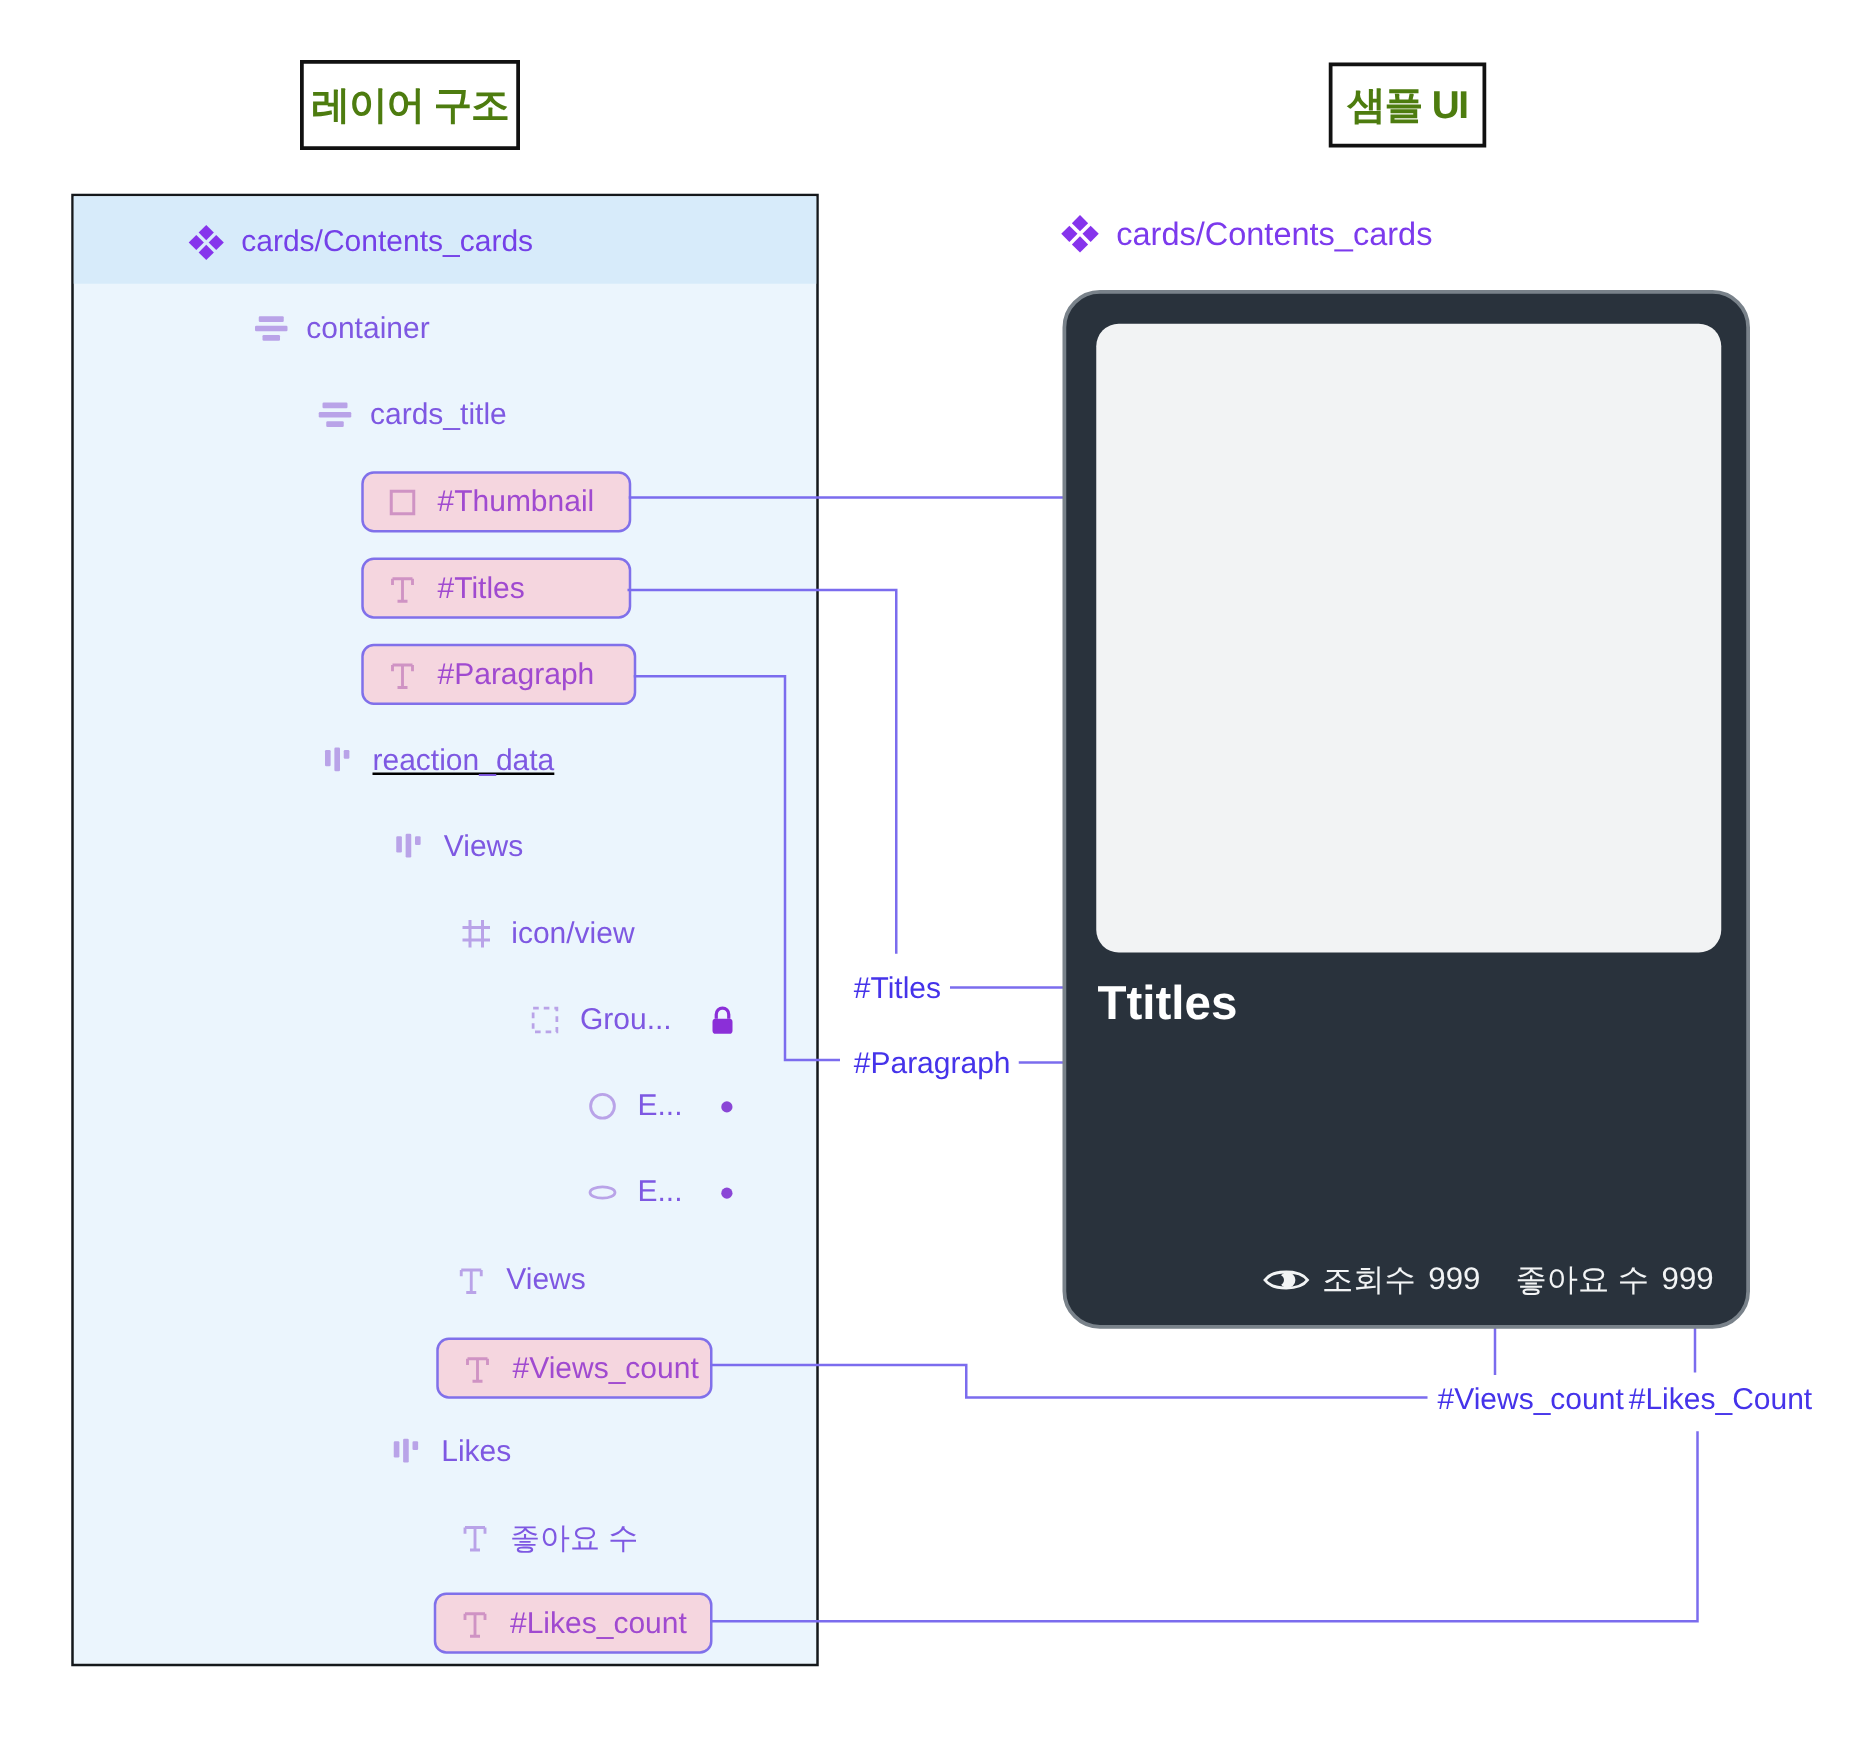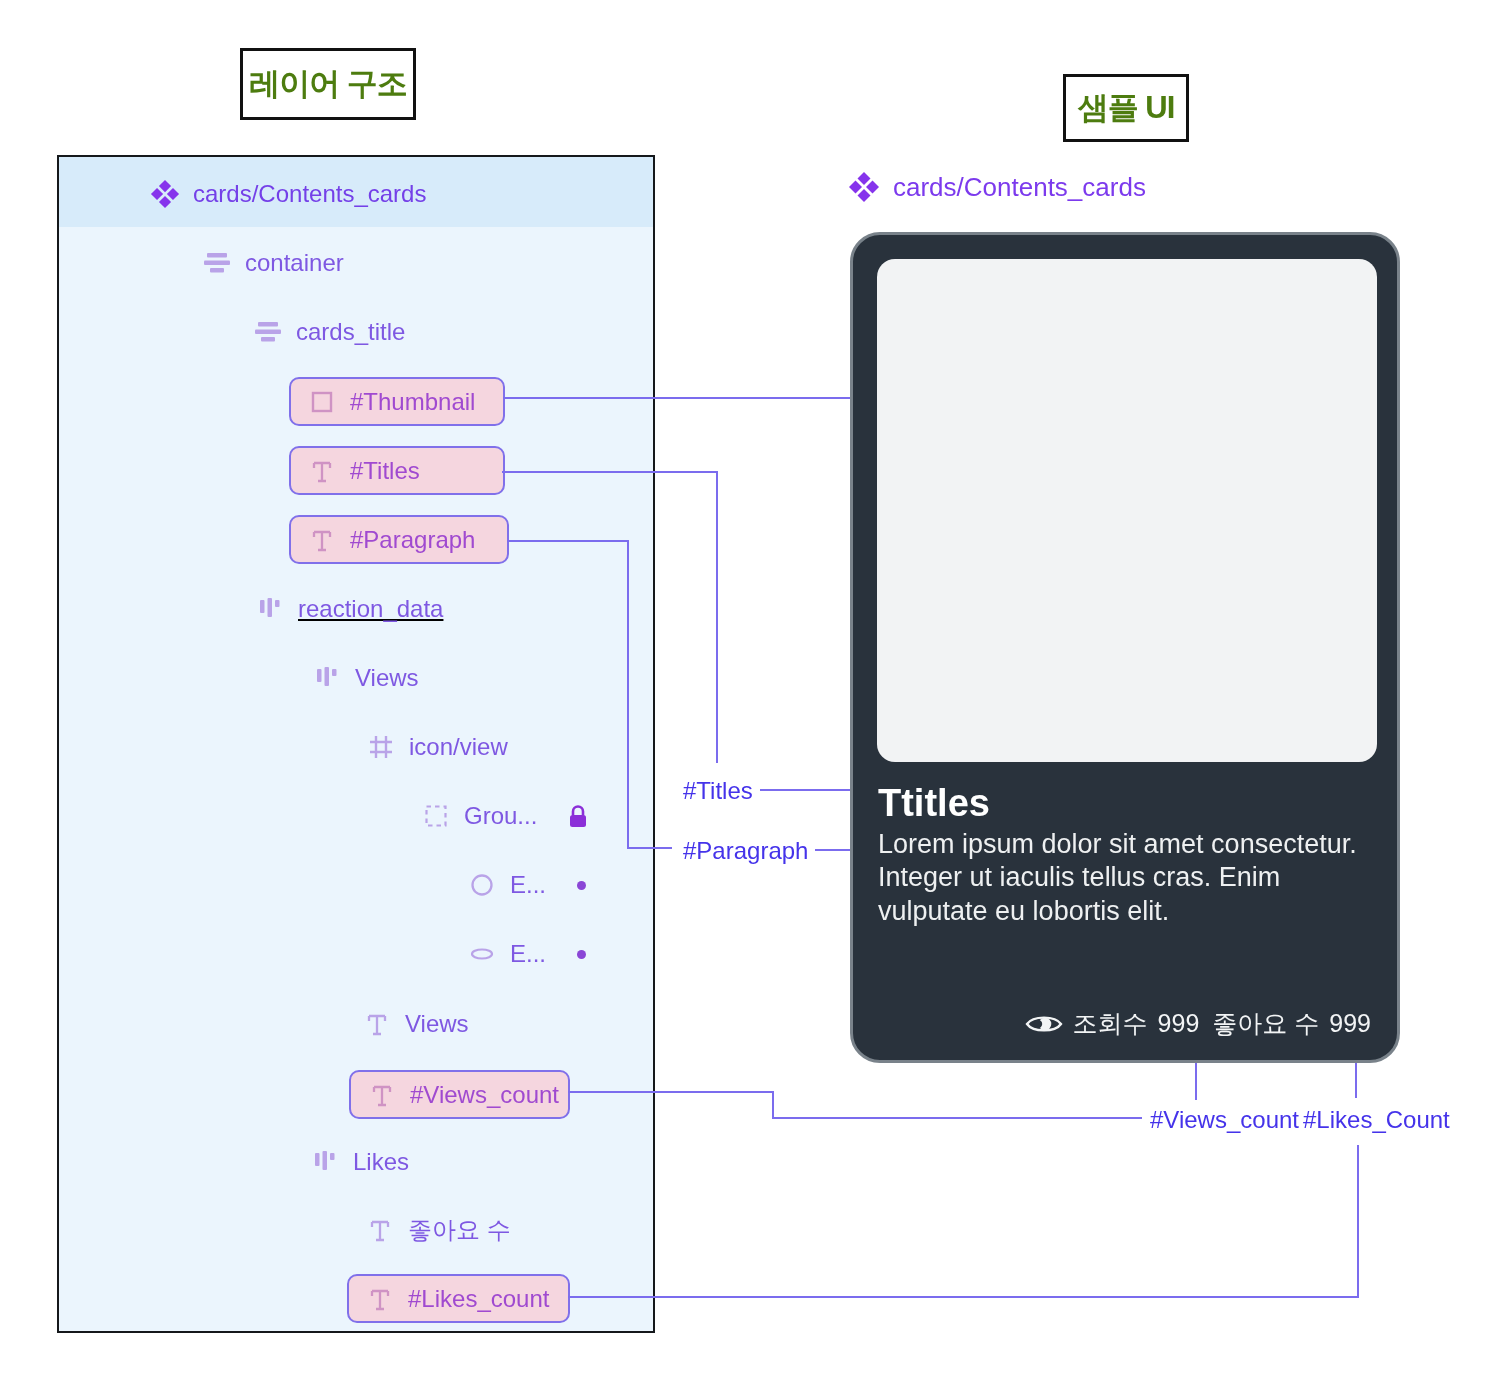--- a/index.html
+++ b/index.html
@@ -8,21 +8,21 @@
     width:1488px; height:1394px; position:relative;
     font-family:"Liberation Sans","DejaVu Sans",sans-serif;
     overflow:hidden;
   }
   .title-box {
     position:absolute; border:3px solid #111111; background:#ffffff;
     display:flex; align-items:center; justify-content:center;
     font-weight:bold; font-size:31px; color:#4d7c0f; letter-spacing:-1px;
   }
   #left-title { left:240px; top:48px; width:176px; height:72px; }
-  #right-title { left:1063px; top:50px; width:126px; height:68px;margin-top:24px; }
+  #right-title { left:1063px; top:50px; width:126px; height:68px; }
 
   
   .layer-panel {
     position:absolute; left:57px; top:155px; width:598px; height:1178px;
     background:#ebf5fd; border:2px solid #15181b;
   }
   .row-highlight {
     position:absolute; left:0; top:0; width:100%; height:70px; background:#d7ebfa;
   }
   .tree-row {
@@ -57,21 +57,21 @@
     background:#f2f3f4; border-radius:18px;
   }
   .card-title {
     position:absolute; left:25px; top:547px; font-size:38px; font-weight:bold; color:#ffffff;
   }
   .card-paragraph {
     position:absolute; left:25px; top:593px; width:510px;
     font-size:27px; line-height:1.24; color:#eef0f1;
   }
   .card-stats {
-    position:absolute; right:26px; bottom:20px; display:flex; align-items:flex-end; gap:13px;
+    position:absolute; right:26px; bottom:20px; display:flex; align-items:flex-end; gap:28px;
     font-size:25px; color:#f2f4f5;
   }
   .stat-group { display:flex; align-items:center; gap:10px; }
 </style>
 </head>
 <body>
 
 <div id="left-title" class="title-box">레이어 구조</div>
 <div id="right-title" class="title-box">샘플 UI</div>
 
@@ -269,21 +269,20 @@
       <polygon points="7.5,9.5 14,16 7.5,22.5 1,16"></polygon>
       <polygon points="24.5,9.5 31,16 24.5,22.5 18,16"></polygon>
     </g>
   </svg>
   <span class="lbl">cards/Contents_cards</span>
 </div>
 
 <div class="card">
   <div class="card-thumb"></div>
   <div class="card-title">Ttitles</div>
-  <div class="card-paragraph">Lorem ipsum dolor sit amet consectetur. Integer ut iaculis tellus cras. Enim vulputate eu lobortis elit.</div>
   <div class="card-stats">
     <div class="stat-group">
       <svg style="width:38px;height:24px;" viewBox="0 0 38 24">
         <path d="M2,12 C8,3.5 30,3.5 36,12 C30,20.5 8,20.5 2,12 Z" fill="none" stroke="#f2f4f5" stroke-width="2.4"></path>
         <circle cx="20" cy="12" r="6.3" fill="#f2f4f5"></circle>
         <circle cx="13" cy="12" r="4.2" fill="#29323c"></circle>
       </svg>
       <span>조회수</span>
       <span>999</span>
     </div>

